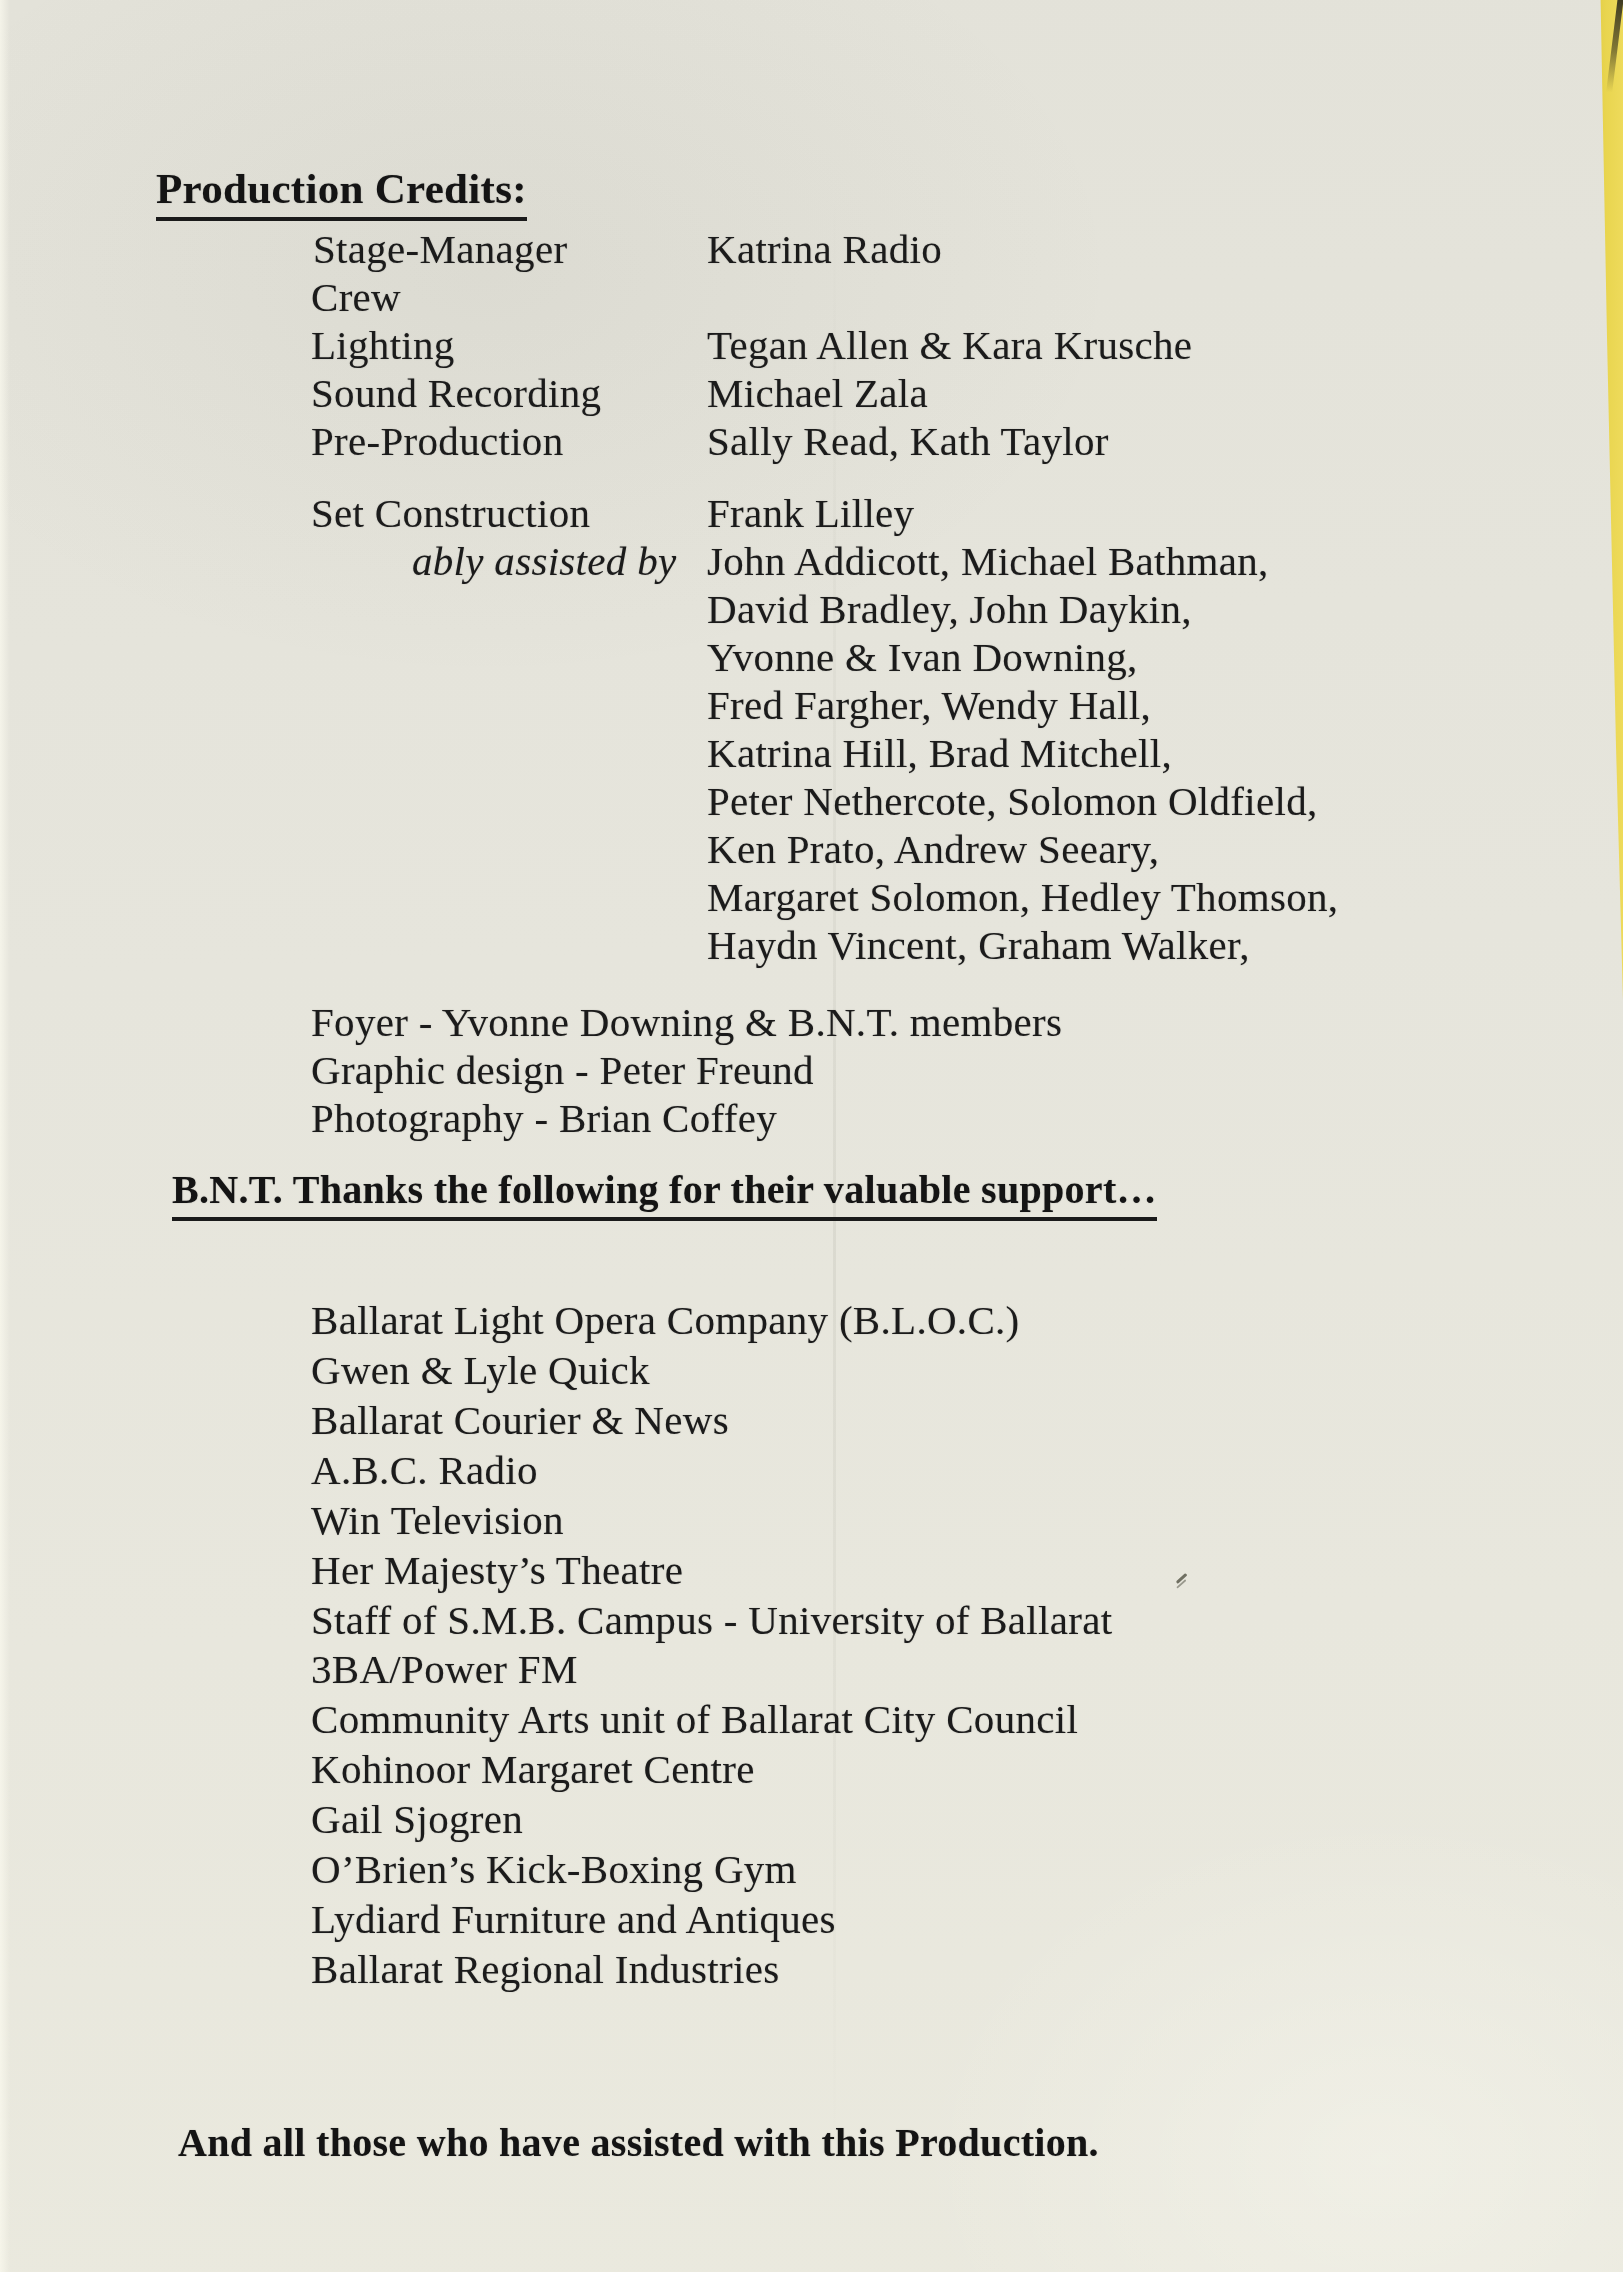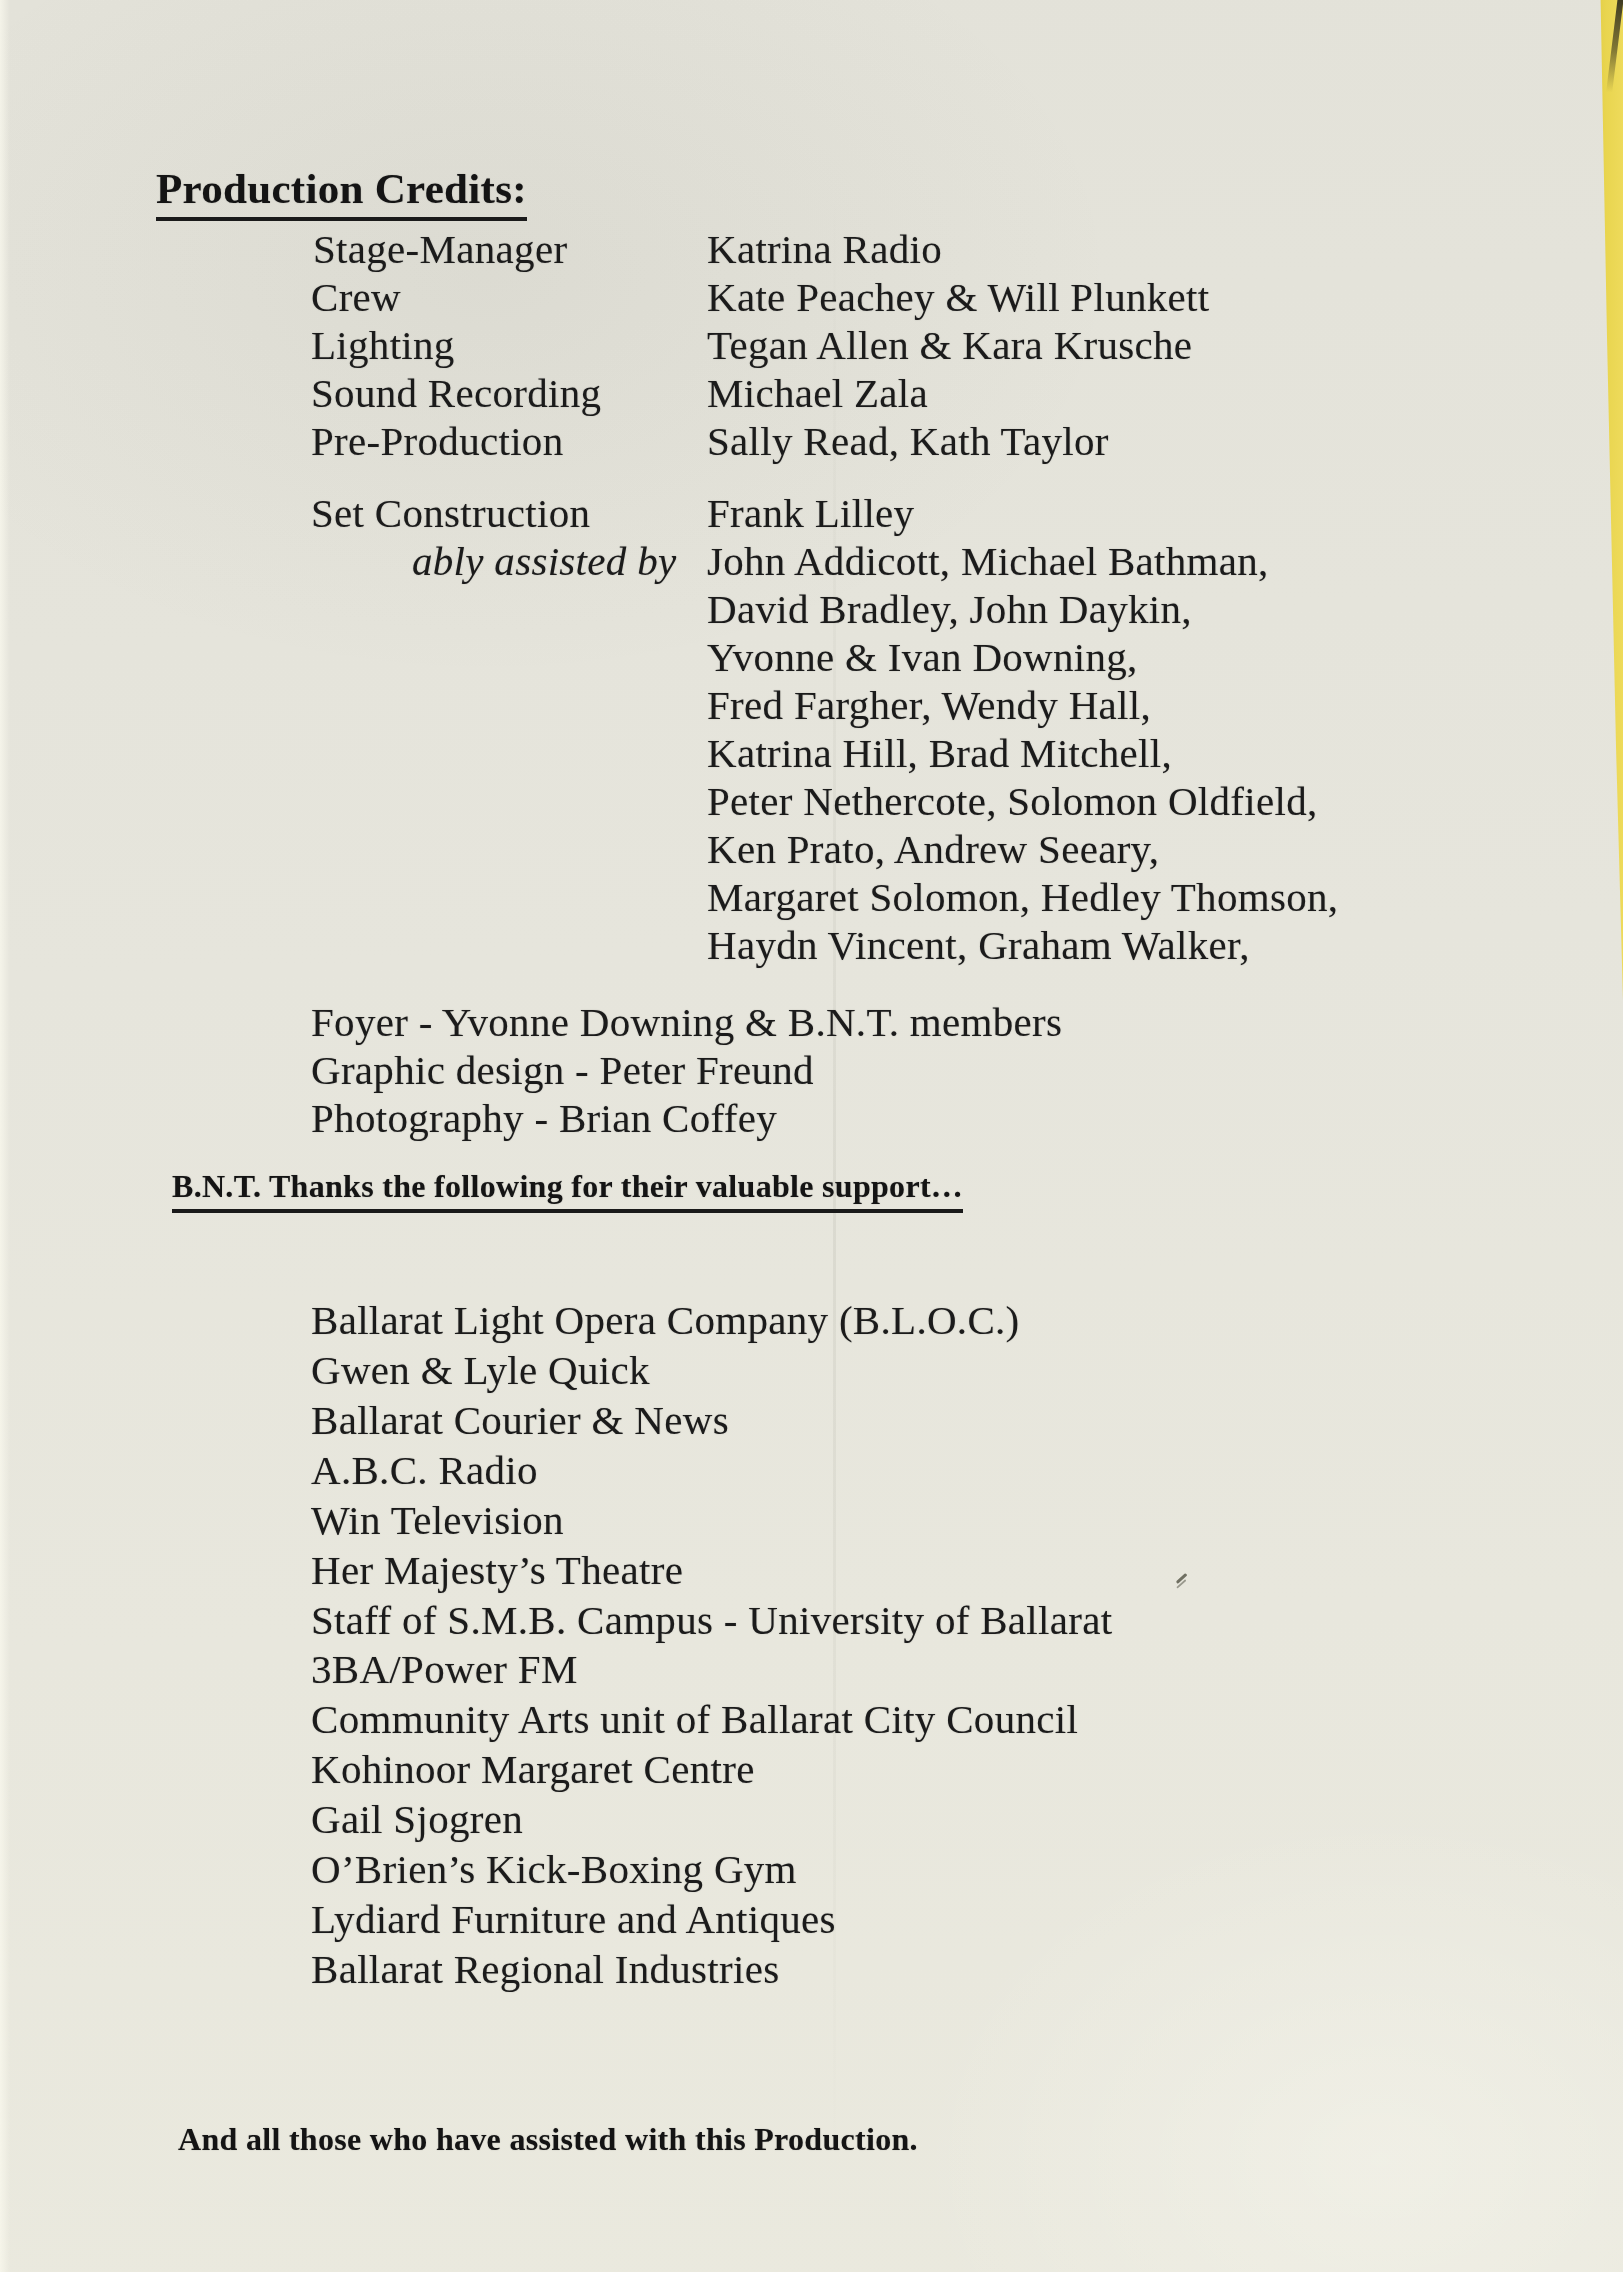--- a/index.html
+++ b/index.html
@@ -50,42 +50,41 @@
   .t, .h1, .h2, .it {
     position: absolute;
     white-space: nowrap;
     color: #1b1b1b;
     line-height: 1;
     letter-spacing: 0.3px;
     text-shadow: 0 0 1.3px rgba(30,30,30,0.28);
   }
   .t  { font-size: 41px; }
   .h1 { font-size: 43px; font-weight: bold; color: #141414; }
-  .h2 { font-size: 32px; font-weight: bold; color: #141414; }
+  .h2 { font-size: 40px; font-weight: bold; color: #141414; }
   .it { font-size: 41px; font-style: italic; margin-left: 39px; }
   .u  { border-bottom: 4.5px solid #1a1a1a; padding-bottom: 7.1px; }
 </style>
 </head>
 <body>
 
 <div class="sheet">
 
   <div class="left-light-strip"></div>
   <div class="yellow-edge"></div>
   <div class="corner-mark"></div>
   <div class="crease"></div>
   <div class="speck"></div>
 
   <span class="h1 u" style="left:156px; top:167px">Production Credits:</span>
 
   <span class="t" style="left:313px;  top:229px">Stage-Manager</span>
   <span class="t" style="left:707px; top:229px">Katrina Radio</span>
 
   <span class="t" style="left:311px;  top:277px">Crew</span>
-  <span class="t" style="left:707px; top:277px">Kate Peachey &amp; Will Plunkett</span>
 
   <span class="t" style="left:311px;  top:325px">Lighting</span>
   <span class="t" style="left:707px; top:325px">Tegan Allen &amp; Kara Krusche</span>
 
   <span class="t" style="left:311px;  top:373px">Sound Recording</span>
   <span class="t" style="left:707px; top:373px">Michael Zala</span>
 
   <span class="t" style="left:311px;  top:421px">Pre-Production</span>
   <span class="t" style="left:707px; top:421px">Sally Read, Kath Taylor</span>
 

